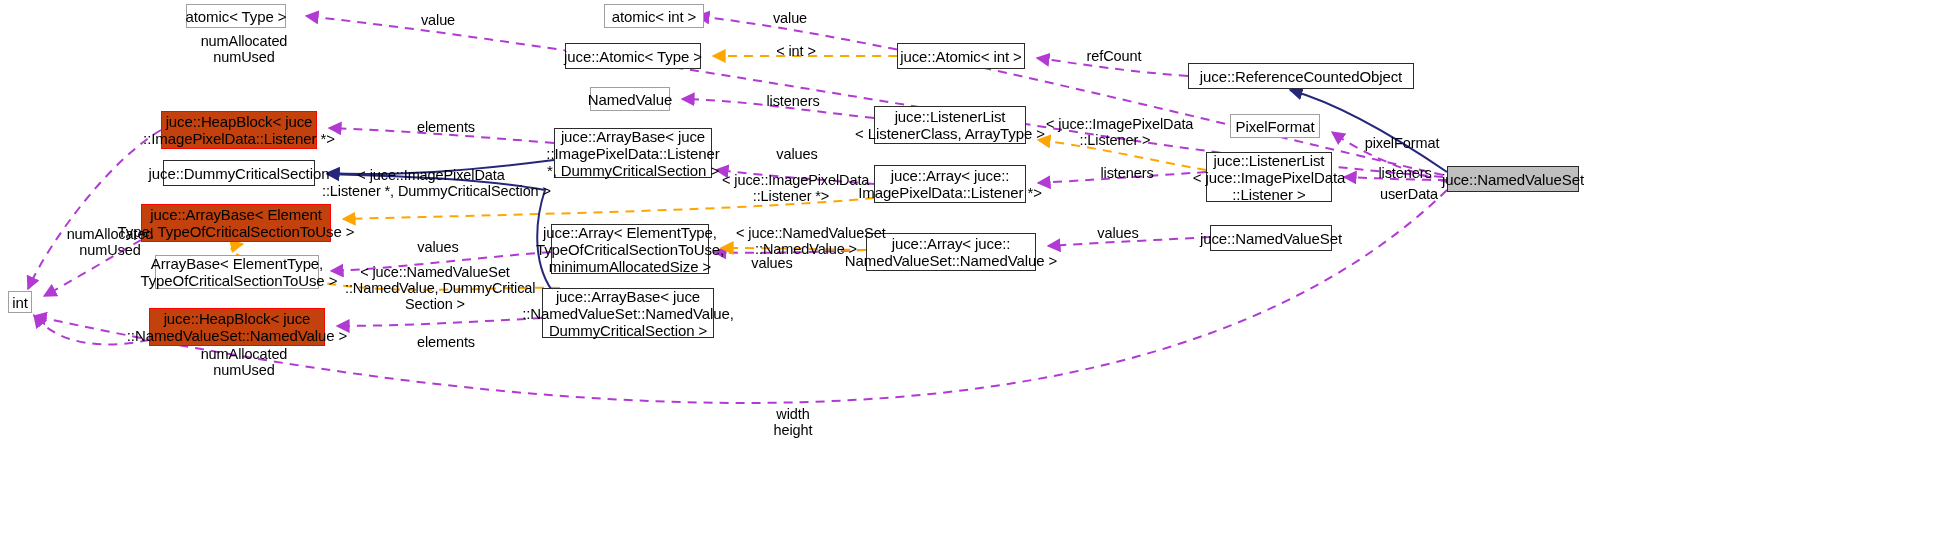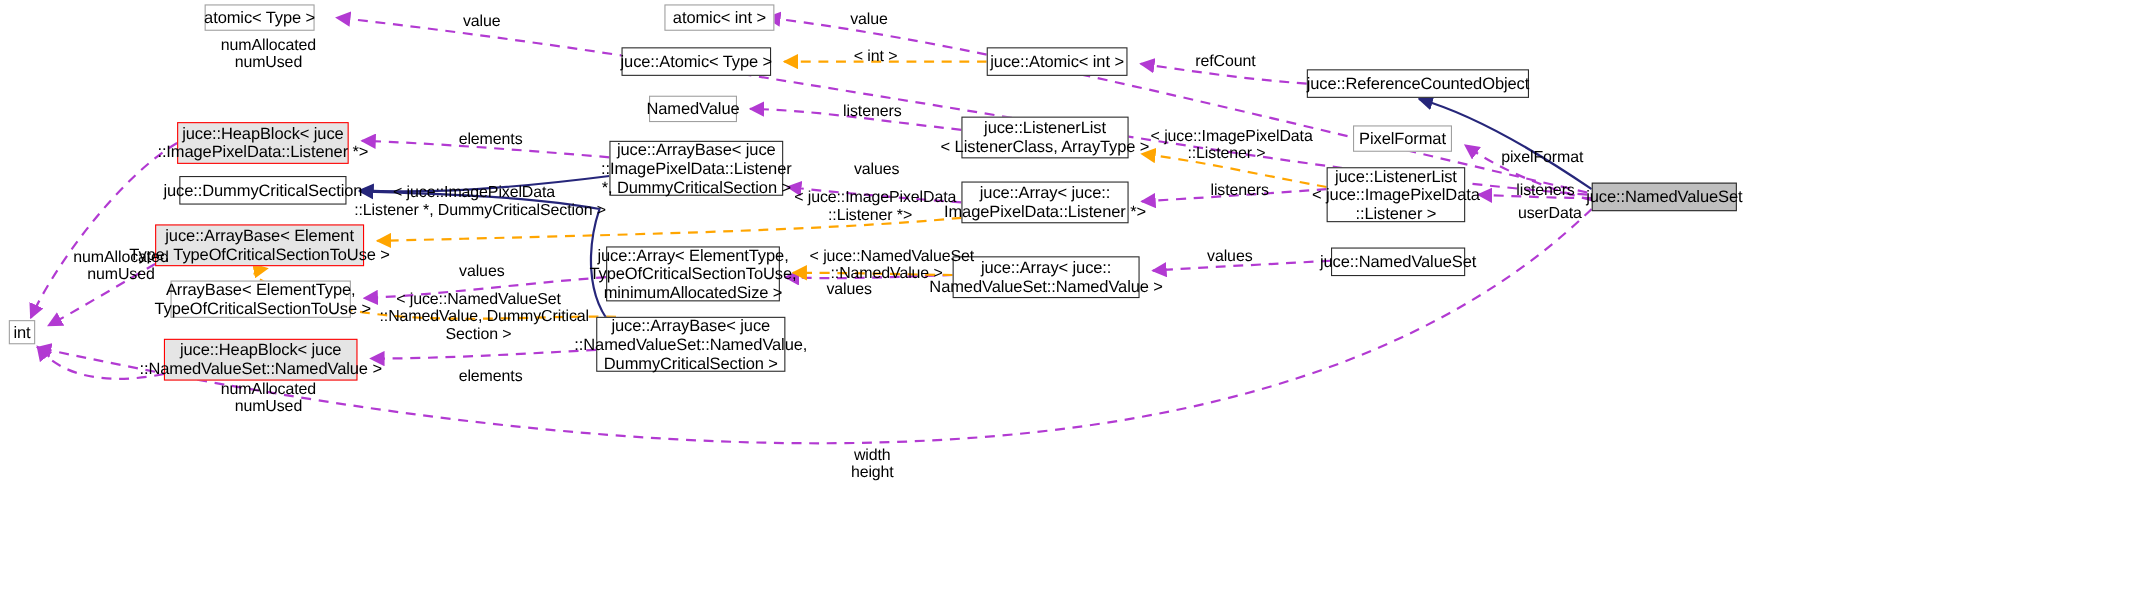--- a/index.html
+++ b/index.html
@@ -43,21 +43,21 @@
   .node.plain {
     border: 1px solid #a0a0a0;
     background: #ffffff;
   }
   .node.cls {
     border: 1.6px solid #2b2b2b;
     background: #ffffff;
   }
   .node.red {
     border: 1.8px solid #ff0000;
-    background: #e5e5e5;
+    background: #c2410c;
   }
   .node.current {
     border: 1.6px solid #2b2b2b;
     background: #bfbfbf;
   }
   .edge-label {
     position: absolute;
     font-size: 14.5px;
     line-height: 16px;
     color: #000000;
@@ -118,21 +118,21 @@
       <path d="M 554 160 C 460 172 380 176 327 173"></path>
       <path d="M 560 300 C 530 270 535 220 545 190 C 480 178 390 176 327 174"></path>
     </g>
   </svg>
 
   <div id="nodes-container">
       <div class="node plain" style="left: 186px; top: 4px; width: 100px; height: 24px;">atomic&lt; Type &gt;</div>
       <div class="node plain" style="left: 604px; top: 4px; width: 100px; height: 24px;">atomic&lt; int &gt;</div>
       <div class="node cls" style="left: 565px; top: 43px; width: 136px; height: 26px;">juce::Atomic&lt; Type &gt;</div>
       <div class="node cls" style="left: 897px; top: 43px; width: 128px; height: 26px;">juce::Atomic&lt; int &gt;</div>
-      <div class="node cls" style="left: 1188px; top: 63px; width: 202px; height: 26px;">juce::ReferenceCountedObject</div>
+      <div class="node cls" style="left: 1188px; top: 63px; width: 226px; height: 26px;">juce::ReferenceCountedObject</div>
       <div class="node plain" style="left: 590px; top: 87px; width: 80px; height: 24px;">NamedValue</div>
       <div class="node red" style="left: 161px; top: 111px; width: 156px; height: 38px;">juce::HeapBlock&lt; juce
 ::ImagePixelData::Listener *&gt;</div>
       <div class="node plain" style="left: 1230px; top: 114px; width: 90px; height: 24px;">PixelFormat</div>
       <div class="node cls" style="left: 874px; top: 106px; width: 152px; height: 38px;">juce::ListenerList
 &lt; ListenerClass, ArrayType &gt;</div>
       <div class="node cls" style="left: 554px; top: 128px; width: 158px; height: 50px;">juce::ArrayBase&lt; juce
 ::ImagePixelData::Listener
 *, DummyCriticalSection &gt;</div>
       <div class="node cls" style="left: 1206px; top: 152px; width: 126px; height: 50px;">juce::ListenerList

